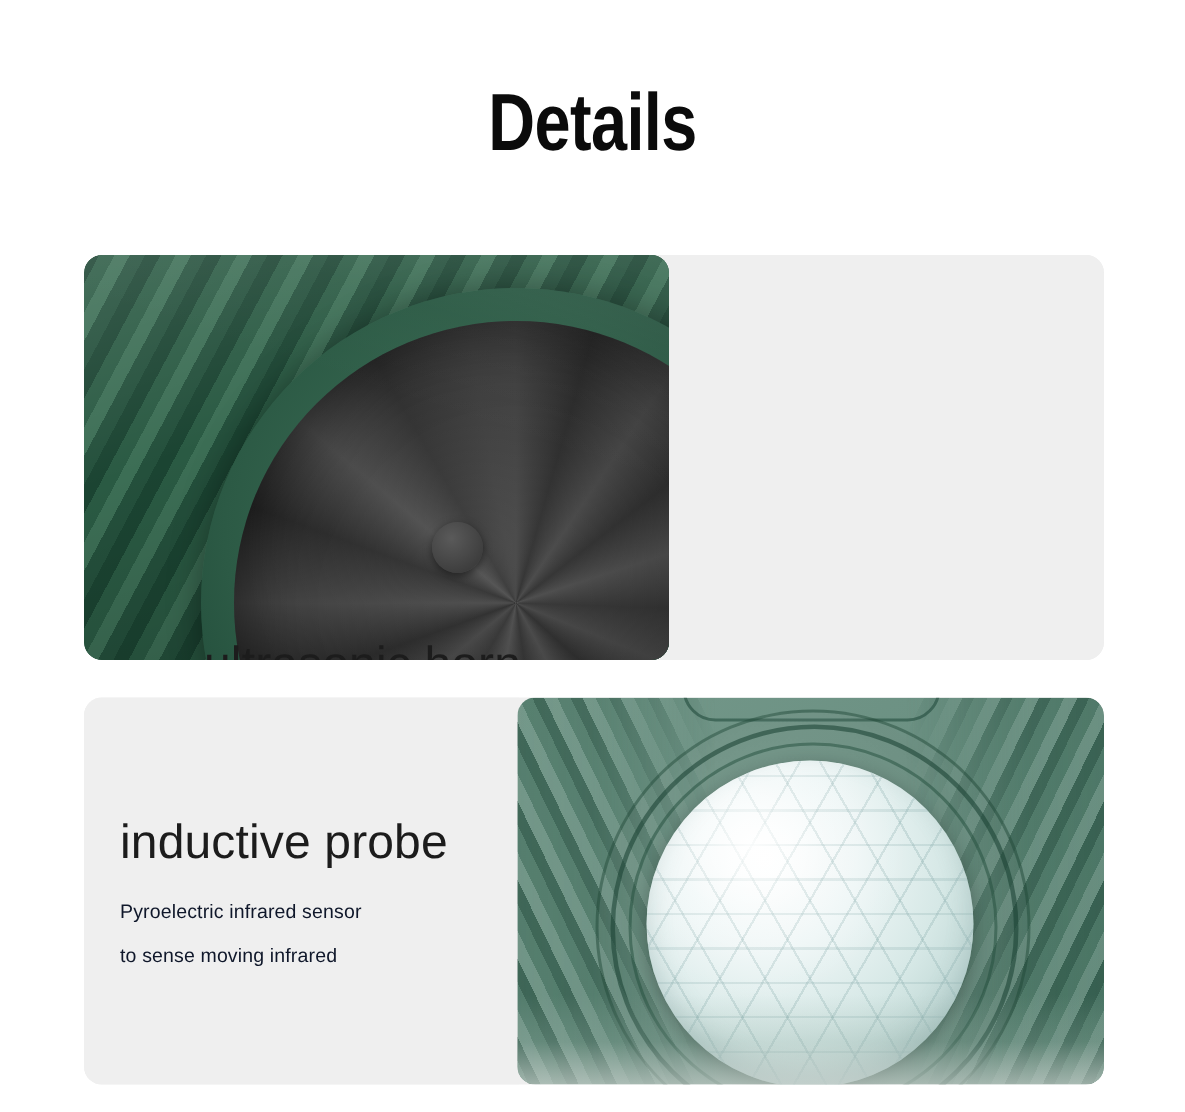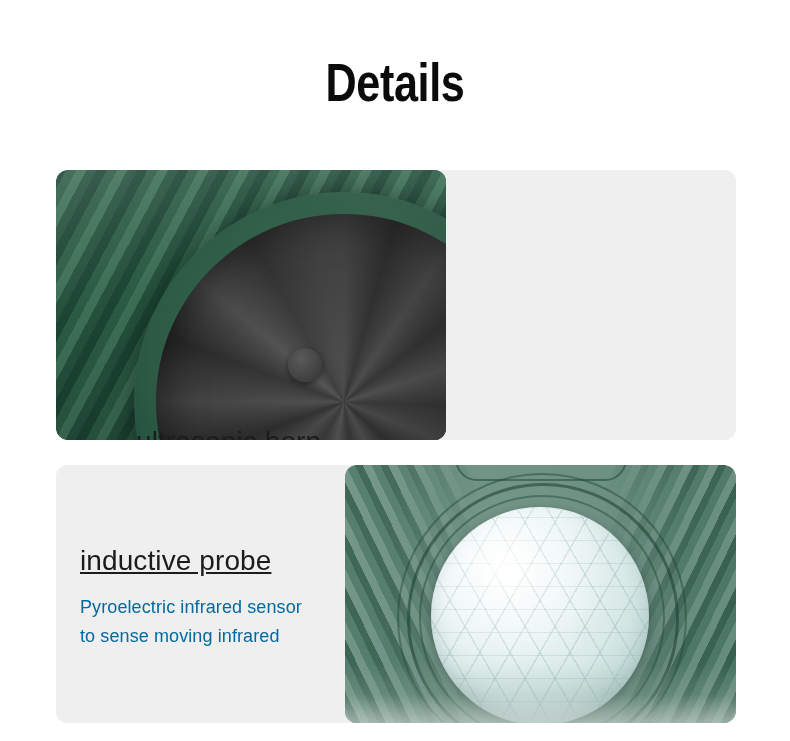--- a/index.html
+++ b/index.html
@@ -69,33 +69,32 @@
 
   
   #card-top .img-pane  { left: 0;     width: 390px; }
   #card-top .text-pane { left: 390px; width: 290px; }
   
   #card-bottom .text-pane { left: 0;   width: 290px; }
   #card-bottom .img-pane  { left: 289px; width: 391px; }
 
   .pane-title {
     position: absolute;
-    font-size: 28px;
+    font-size: 32px;
     line-height: 28px;
     color: #1c1c1c;
     white-space: nowrap;
     font-weight: normal;
     letter-spacing: 0.1px;
-    text-decoration: underline;
   }
   .pane-body {
     position: absolute;
-    font-size: 18px;
+    font-size: 13px;
     line-height: 29px;
-    color: #0369a1;
+    color: #0f172a;
     white-space: nowrap;
     letter-spacing: 0.1px;
   }
   #card-top .pane-title { left: 80px; top: 258px; }
   #card-bottom .pane-title { left: 24px; top: 82px; }
   #card-bottom .pane-body  { left: 24px; top: 128px; }
 
   
   .horn-body {
     position: absolute;

